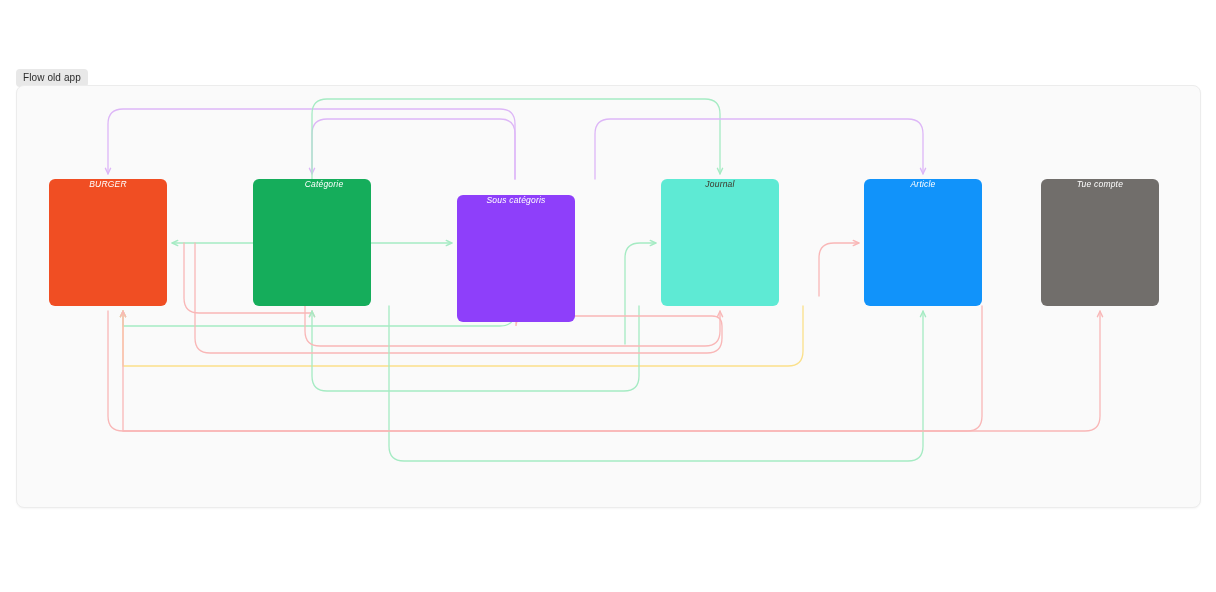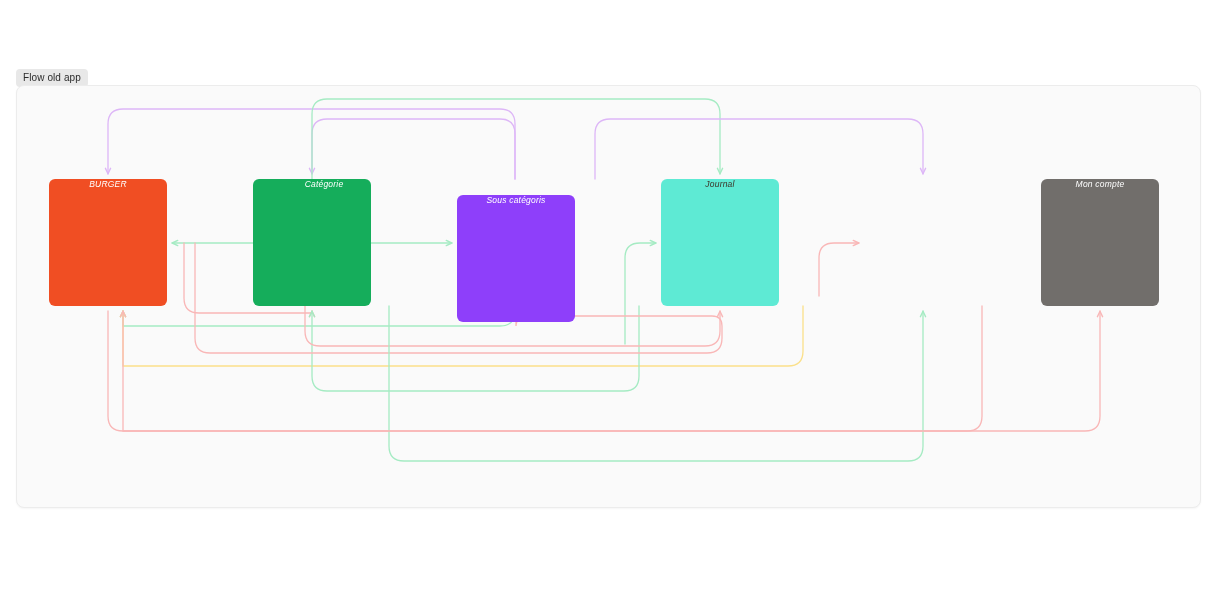--- a/index.html
+++ b/index.html
@@ -137,19 +137,22 @@
     </div>
 
     <div class="node" style="left:440px; top:109px; width:118px; height:127px; background:#8e3ffa;">
       <span class="node-label" style="color:#ffffff;">Sous catégoris</span>
     </div>
 
     <div class="node" style="left:644px; top:93px; width:118px; height:127px; background:#5eead4;">
       <span class="node-label" style="color:#3d3327;">Journal</span>
     </div>
 
+    <div class="node" style="left:847px; top:93px; width:118px; height:127px; background:#1193fa;">
+      <span class="node-label" style="color:#ffffff;">Article</span>
+    </div>
 
     <div class="node" style="left:1024px; top:93px; width:118px; height:127px; background:#716e6b;">
-      <span class="node-label" style="color:#ffffff;">Mon compte</span>
+      <span class="node-label" style="color:#ffffff;">Tue compte</span>
     </div>
 
   </div>
 </div>
 
 </body></html>

